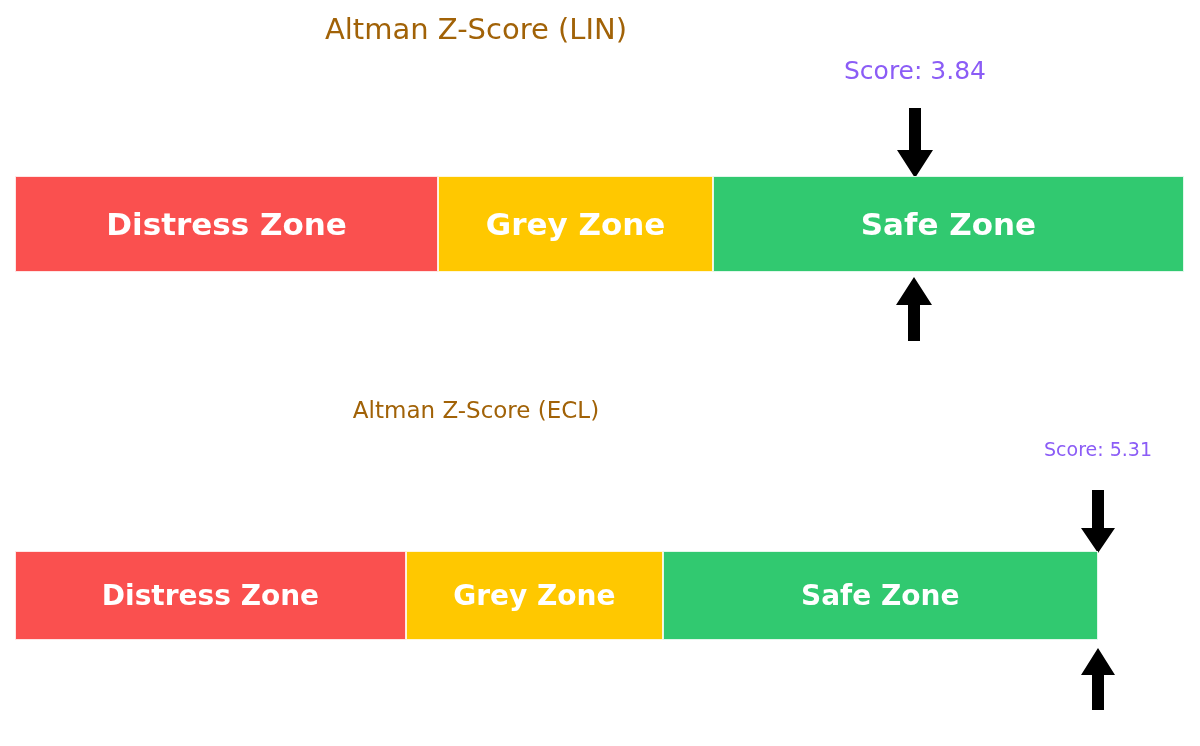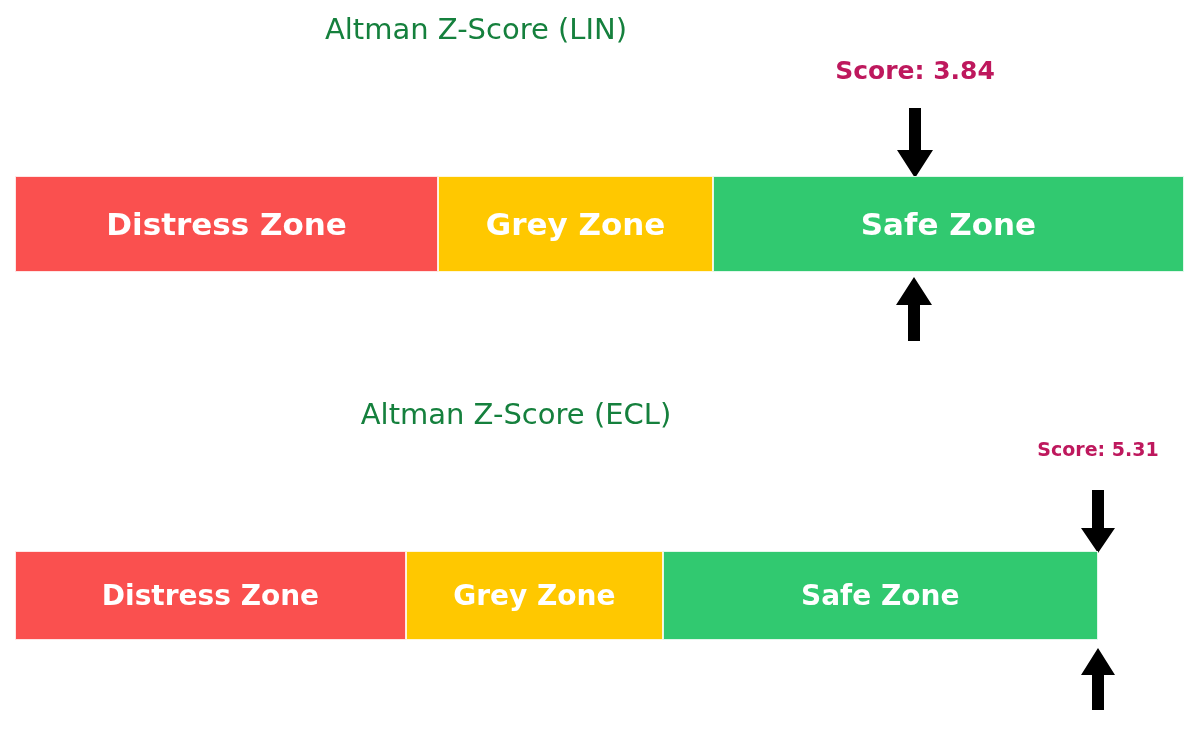--- a/index.html
+++ b/index.html
@@ -19,29 +19,29 @@
     position: absolute;
     left: 0;
     width: 1200px;
   }
 
   .chart-title {
     position: absolute;
     text-align: center;
     width: 952px;
     left: 0;
-    color: #15803d;
+    color: #a16207;
     font-weight: 400;
     white-space: nowrap;
   }
 
   .score-label {
     position: absolute;
-    color: #be185d;
-    font-weight: bold;
+    color: #8b5cf6;
+    font-weight: normal;
     white-space: nowrap;
     transform: translateX(-50%);
   }
 
   .bar {
     position: absolute;
     display: flex;
     flex-direction: row;
     box-sizing: border-box;
   }
@@ -68,21 +68,21 @@
   
   #block-lin { top: 0; height: 370px; }
   #title-lin { top: 12px; font-size: 29px; }
   #score-lin { top: 56px; font-size: 25px; }
   #bar-lin   { left: 15px; top: 176px; width: 1169px; height: 96px; }
   #arrow-lin-top    { top: 108px; }
   #arrow-lin-bottom { top: 277px; }
 
   
   #block-ecl { top: 370px; height: 376px; }
-  #title-ecl { top: 27px; font-size: 29px; padding-left: 40px; }
+  #title-ecl { top: 27px; font-size: 23px; }
   #score-ecl { top: 68px; font-size: 19px; }
   #bar-ecl   { left: 15px; top: 181px; width: 1083px; height: 89px; }
   #arrow-ecl-top    { top: 120px; }
   #arrow-ecl-bottom { top: 278px; }
 </style>
 </head>
 <body>
 
 <div class="gauge-block" id="block-lin">
 

